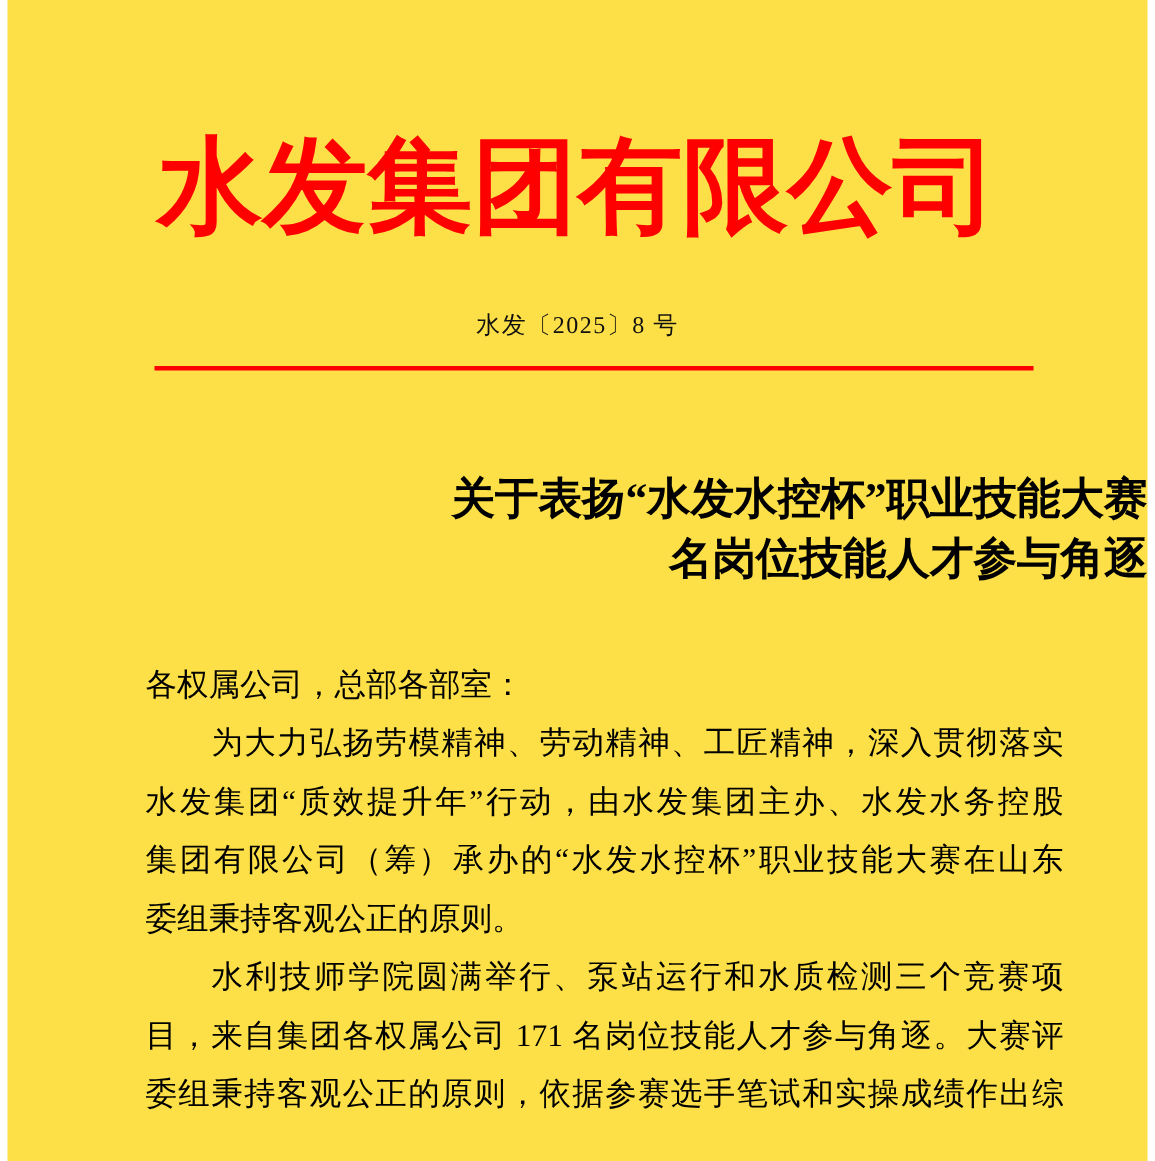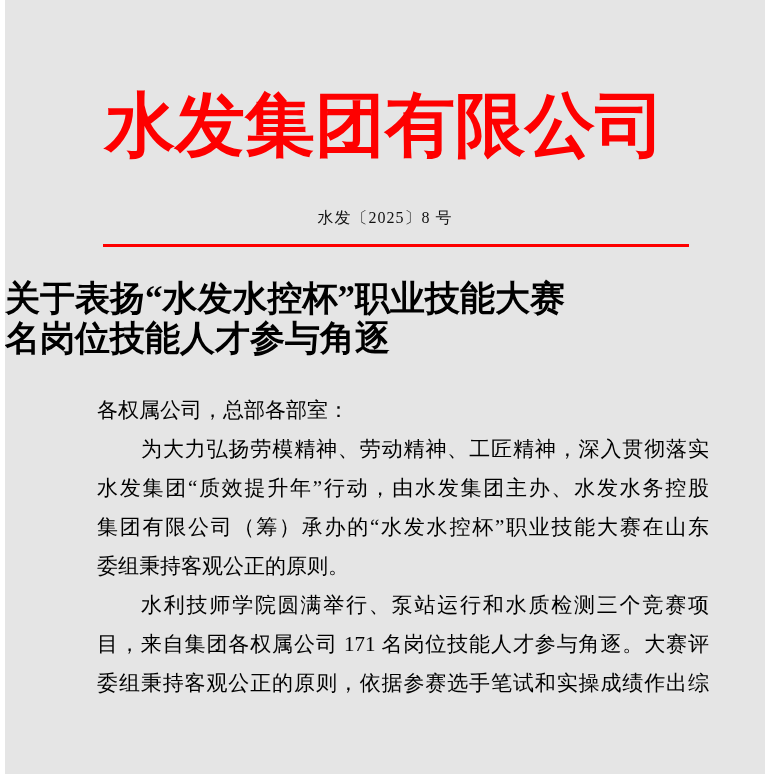--- a/index.html
+++ b/index.html
@@ -5,21 +5,21 @@
   html, body {
     margin: 0;
     padding: 0;
     background: #ffffff;
   }
   .page {
     position: relative;
     width: 760px;
     height: 774px;
     margin: 0 auto;
-    background: #e5e5e5;
+    background: #fde047;
     overflow: hidden;
     font-family: "Liberation Serif", "DejaVu Serif", serif;
     color: #000000;
   }
   .issuer {
     padding-top: 86px;
     font-size: 70px;
     line-height: 80px;
     font-weight: bold;
     text-align: center;
@@ -34,29 +34,29 @@
     letter-spacing: 1px;
     color: #111111;
   }
   .red-line {
     margin: 14px 0 0 98px;
     width: 586px;
     height: 3px;
     background: #fe0000;
   }
   .doc-title {
-    margin-top: 32px;
-    text-align: left;
-    font-size: 35px;
+    margin-top: 66px;
+    text-align: right;
+    font-size: 29px;
     line-height: 40px;
     font-weight: bold;
     color: #000000;
   }
   .body-text {
-    margin: 32px 0 0 92px;
+    margin: 44px 0 0 92px;
     width: 612px;
     font-size: 21px;
     line-height: 39px;
     color: #000000;
   }
   .line {
     text-align: left;
     height: 39px;
     overflow: hidden;
   }

